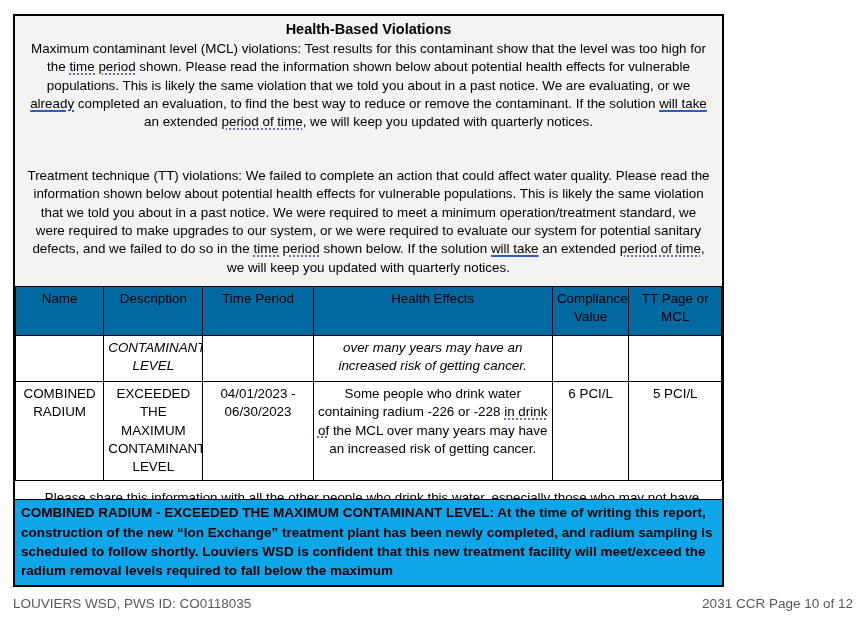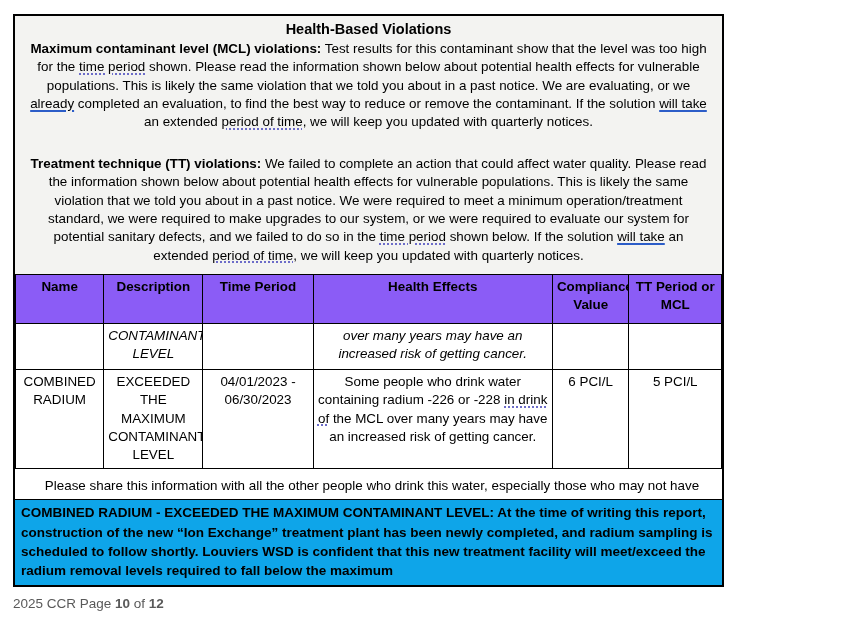--- a/index.html
+++ b/index.html
@@ -30,39 +30,39 @@
   .doc-title {
     font-weight: bold;
     font-size: 14.5px;
     margin: 2px 0 3px 0;
   }
   .para {
     font-size: 13.4px;
     line-height: 1.37;
     margin: 0;
   }
-  .para + .para { margin-top: 23px; }
+  .para + .para { margin-top: 35px; }
 
   table.violations-table {
     width: 100%;
     border-collapse: collapse;
     table-layout: fixed;
   }
   .violations-table th, .violations-table td {
     border: 1px solid #000;
     font-size: 13.4px;
     line-height: 1.37;
     text-align: center;
     vertical-align: top;
     padding: 3px 4px;
     overflow: hidden;
   }
   .violations-table thead th {
-    background: #8b5cf6;
-    font-weight: bold;
+    background: #0369a1;
+    font-weight: normal;
     height: 49px;
   }
   tr.row-partial td { height: 46px; font-style: italic; }
   tr.row-radium td { height: 86px; }
   td.blue-row {
     background: #dcecf4;
     font-weight: bold;
     height: 27px;
     padding: 3px 4px;
   }
@@ -87,21 +87,21 @@
   }
   .footer {
     position: absolute;
     left: 13px; right: 13px; top: 596px;
     display: flex;
     justify-content: space-between;
     align-items: baseline;
     color: #595959;
     font-size: 13.5px;
   }
-  .seg-b { font-weight: bold; }
+  .seg-b { font-weight: normal; }
   .seg-u {
     text-decoration: underline;
     text-decoration-color: #2c5dc8;
     text-decoration-thickness: 1.5px;
     text-underline-offset: 2px;
   }
   .seg-d {
     text-decoration: underline;
     text-decoration-style: dotted;
     text-decoration-color: #6c6cc8;
@@ -129,21 +129,21 @@
       <col style="width:10.85%">
       <col style="width:13.1%">
     </colgroup>
     <thead>
       <tr>
         <th>Name</th>
         <th>Description</th>
         <th>Time Period</th>
         <th>Health Effects</th>
         <th>Compliance Value</th>
-        <th>TT Period or MCL</th>
+        <th>TT Page or MCL</th>
       </tr>
     </thead>
     <tbody>
       <tr class="row-partial">
         <td></td>
         <td>CONTAMINANT LEVEL</td>
         <td></td>
         <td>over many years may have an increased risk of getting cancer.</td>
         <td></td>
         <td></td>
@@ -159,14 +159,15 @@
     </tbody>
   </table>
 
   <div class="share">Please share this information with all the other people who drink this water, especially those who may not have received this notice directly (for example, people in apartments, nursing homes, schools, and businesses). You can do this by posting this notice in a public place or distributing copies by hand or mail.</div>
 
   <div class="highlight">COMBINED RADIUM - EXCEEDED THE MAXIMUM CONTAMINANT LEVEL: At the time of writing this report, construction of the new “Ion Exchange” treatment plant has been newly completed, and radium sampling is scheduled to follow shortly. Louviers WSD is confident that this new treatment facility will meet/exceed the radium removal levels required to fall below the maximum</div>
 
 </div>
 
 <div class="footer">
-  <span><span>2025 CCR Page </span><span class="seg-b">10</span><span> of </span><span class="seg-b">12</span></span>
+  <span>LOUVIERS WSD, PWS ID: CO0118035</span>
+  <span><span>2031 CCR Page </span><span class="seg-b">10</span><span> of </span><span class="seg-b">12</span></span>
 </div>
 
 </body></html>

